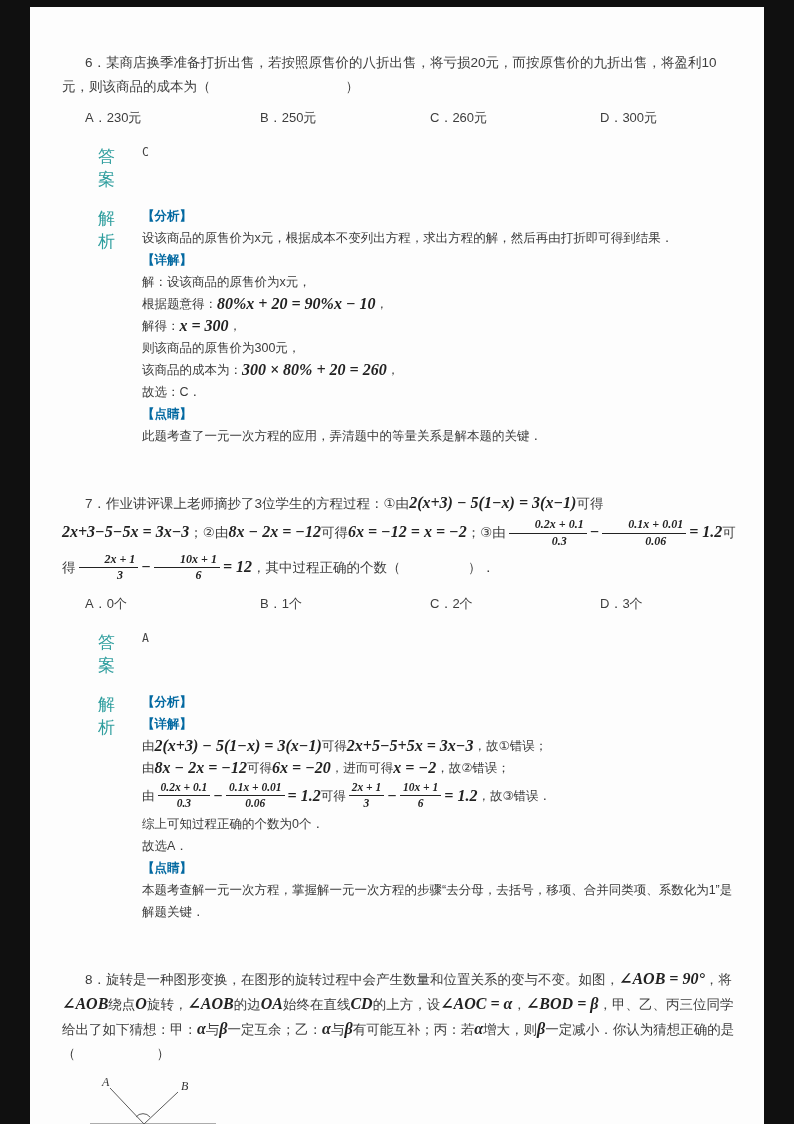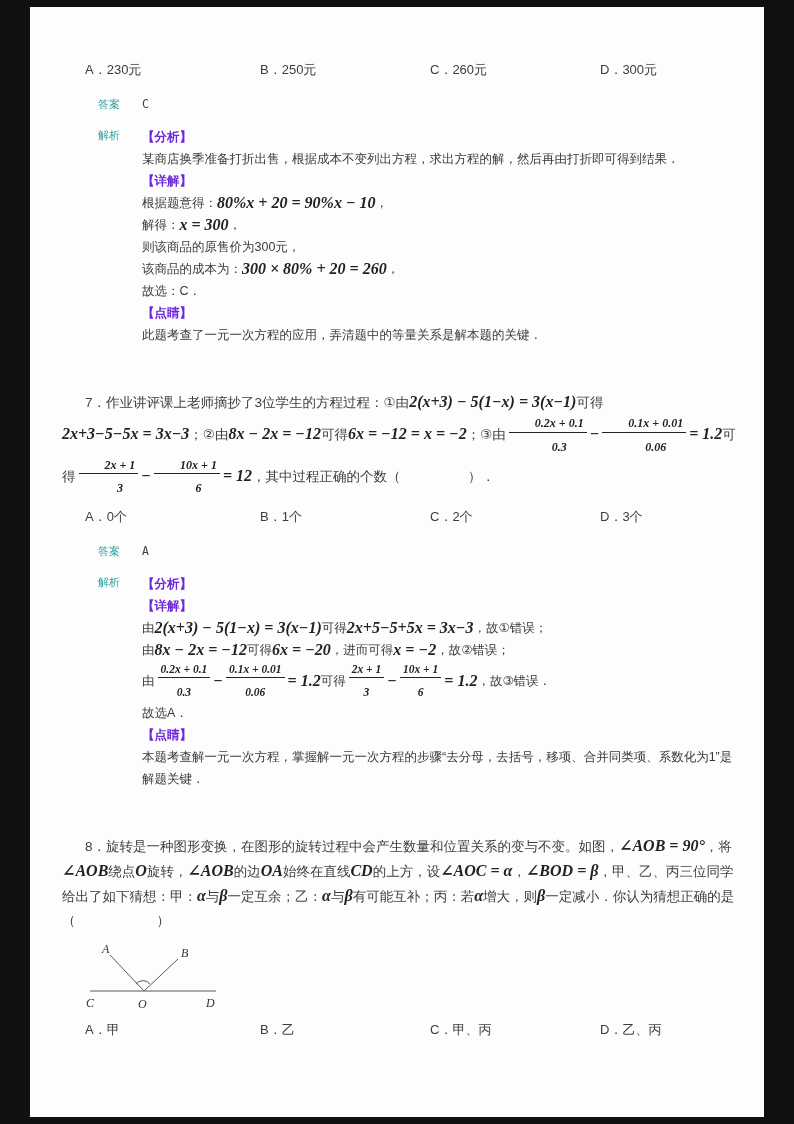--- a/index.html
+++ b/index.html
@@ -32,21 +32,21 @@
     align-items:center;
   }
   .options .opt{display:inline-block;}
   .options .opt:nth-child(1){width:175px;}
   .options .opt:nth-child(2){width:170px;}
   .options .opt:nth-child(3){width:170px;}
   .qa{margin-left:36px;margin-top:16px;}
   .qa-row{display:flex;align-items:flex-start;margin-bottom:14px;}
   .qa-label{
     color:#2f9e9e;
-    font-size:11px;
+    font-size:17px;
     width:30px;
     flex-shrink:0;
     margin-right:14px;
     padding-top:2px;
   }
   .qa-value{
     font-size:11.5px;
     color:#444;
     font-family:"DejaVu Sans Mono","Liberation Mono",monospace;
     padding-top:2px;
@@ -54,78 +54,79 @@
   .analysis{flex:1;}
   .analysis .line{
     font-size:12.5px;
     line-height:22px;
     min-height:22px;
     color:#3a3a3a;
     display:flex;
     align-items:center;
     flex-wrap:wrap;
   }
-  .analysis .line.header{font-weight:bold;color:#6d28d9;}
+  .analysis .line.header{font-weight:bold;color:#0369a1;}
   .math{
     font-family:"Liberation Serif","DejaVu Serif",serif;
     font-style:italic;
     font-weight:bold;
     font-size:16px;
     color:#222;
     white-space:pre;
   }
   .frac{
     display:inline-flex;
     flex-direction:column;
     text-align:center;
     vertical-align:middle;
     font-family:"Liberation Serif","DejaVu Serif",serif;
     font-style:italic;
     font-weight:bold;
     font-size:11.5px;
     line-height:1.15;
     color:#222;
     margin:2px 3px;
-    gap:7px;
   }
   .frac .num{padding:0 3px 1px 3px;border-bottom:1px solid #222;}
   .frac .den{padding:1px 3px 0 3px;}
   .stem .frac{font-size:12px;}
   .fig{margin:10px 0 4px 24px;display:block;}
   .fig line,.fig path{stroke:#5a5a5a;stroke-width:1;fill:none;}
   .fig text{
     font-family:"Liberation Serif","DejaVu Serif",serif;
     font-style:italic;
     font-size:12px;
     fill:#333;
   }
 </style>
 </head>
 <body>
 
 <div class="page">
 
   <section class="question">
+    <div class="stem">6．某商店换季准备打折出售，若按照原售价的八折出售，将亏损20元，而按原售价的九折出售，将盈利10元，则该商品的成本为（　　　　　　　　　　）</div>
     <div class="options">
       <span class="opt">A．230元</span>
       <span class="opt">B．250元</span>
       <span class="opt">C．260元</span>
       <span class="opt">D．300元</span>
     </div>
     <div class="qa">
       <div class="qa-row">
         <span class="qa-label">答案</span>
         <span class="qa-value">C</span>
       </div>
       <div class="qa-row">
         <span class="qa-label">解析</span>
         <div class="analysis">
             <div class="line header">【分析】</div>
-            <div class="line">某商店换季准备打折出售，根据成本不变列出方程，求出方程的解，然后再由打折即可得到结果．</div>
+            <div class="line">设该商品的原售价为x元，根据成本不变列出方程，求出方程的解，然后再由打折即可得到结果．</div>
             <div class="line header">【详解】</div>
+            <div class="line">解：设该商品的原售价为x元，</div>
             <div class="line">根据题意得：<span class="math">80%x + 20 = 90%x − 10</span>，</div>
             <div class="line">解得：<span class="math">x = 300</span>，</div>
             <div class="line">则该商品的原售价为300元，</div>
             <div class="line">该商品的成本为：<span class="math">300 × 80% + 20 = 260</span>，</div>
             <div class="line">故选：C．</div>
             <div class="line header">【点睛】</div>
             <div class="line">此题考查了一元一次方程的应用，弄清题中的等量关系是解本题的关键．</div>
           </div>
       </div>
     </div>
@@ -169,20 +170,21 @@
               </span><span class="math">−</span><span class="frac">
                 <span class="num">0.1x + 0.01</span>
                 <span class="den">0.06</span>
               </span><span class="math">= 1.2</span>可得<span class="frac">
                 <span class="num">2x + 1</span>
                 <span class="den">3</span>
               </span><span class="math">−</span><span class="frac">
                 <span class="num">10x + 1</span>
                 <span class="den">6</span>
               </span><span class="math">= 1.2</span>，故③错误．</div>
+            <div class="line">综上可知过程正确的个数为0个．</div>
             <div class="line">故选A．</div>
             <div class="line header">【点睛】</div>
             <div class="line">本题考查解一元一次方程，掌握解一元一次方程的步骤“去分母，去括号，移项、合并同类项、系数化为1”是解题关键．</div>
           </div>
       </div>
     </div>
   </section>
 
   <section class="question">
     <div class="stem">8．旋转是一种图形变换，在图形的旋转过程中会产生数量和位置关系的变与不变。如图，<span class="math">∠AOB = 90°</span>，将<span class="math">∠AOB</span>绕点<span class="math">O</span>旋转，<span class="math">∠AOB</span>的边<span class="math">OA</span>始终在直线<span class="math">CD</span>的上方，设<span class="math">∠AOC = α</span>，<span class="math">∠BOD = β</span>，甲、乙、丙三位同学给出了如下猜想：甲：<span class="math">α</span>与<span class="math">β</span>一定互余；乙：<span class="math">α</span>与<span class="math">β</span>有可能互补；丙：若<span class="math">α</span>增大，则<span class="math">β</span>一定减小．你认为猜想正确的是（　　　　　　）</div>

